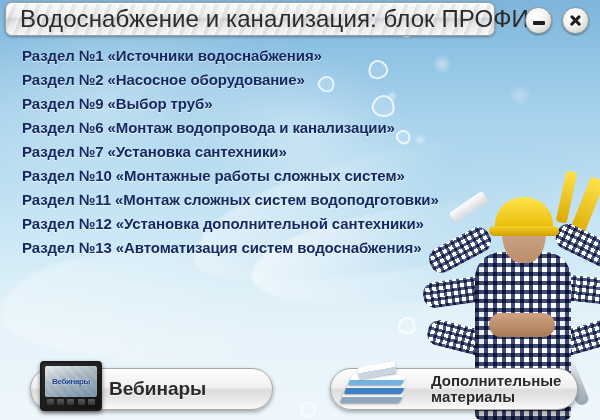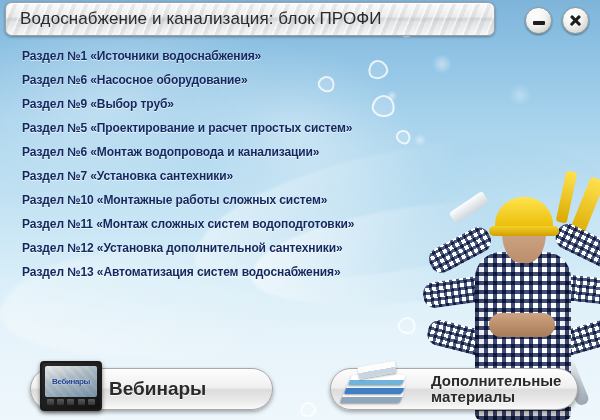--- a/index.html
+++ b/index.html
@@ -189,21 +189,21 @@
         rgba(160,165,170,0.18) 7px, rgba(160,165,170,0.18) 11px),
       linear-gradient(180deg, #fbfbfb 0%, #ececec 42%, #d2d4d6 50%, #e2e4e6 60%, #f4f5f6 100%);
     border: 1px solid #9ba0a5;
     box-shadow: 0 1px 3px rgba(0,0,0,0.35), inset 0 1px 0 rgba(255,255,255,0.9);
     display: flex;
     align-items: center;
     box-sizing: border-box;
     padding-left: 14px;
   }
   .title-text {
-    font-size: 17px;
+    font-size: 24px;
     color: #2b2b2b;
     white-space: nowrap;
     letter-spacing: 0.1px;
   }
 
   .winbtn {
     position: absolute;
     top: 7px;
     width: 25px; height: 25px;
     border-radius: 50%;
@@ -231,21 +231,21 @@
 
   
   .section-list {
     position: absolute;
     left: 22px; top: 44px;
     width: 460px;
   }
   .section-item {
     height: 24px;
     line-height: 24px;
-    font-size: 12px;
+    font-size: 15px;
     font-weight: bold;
     color: #14275e;
     white-space: nowrap;
     letter-spacing: -0.1px;
     text-shadow: 0 1px 0 rgba(255,255,255,0.65);
     cursor: pointer;
   }
 
   
   .btn {
@@ -381,23 +381,22 @@
 
   <div class="winbtn btn-min">
     <span class="glyph-min"></span>
   </div>
   <div class="winbtn btn-close">
     <span class="glyph-close"></span>
   </div>
 
   <div class="section-list">
     <div class="section-item">Раздел №1 «Источники водоснабжения»</div>
-    <div class="section-item">Раздел №6 «Насосное оборудование»</div>
+    <div class="section-item">Раздел №2 «Насосное оборудование»</div>
     <div class="section-item">Раздел №9 «Выбор труб»</div>
-    <div class="section-item">Раздел №5 «Проектирование и расчет простых систем»</div>
     <div class="section-item">Раздел №6 «Монтаж водопровода и канализации»</div>
     <div class="section-item">Раздел №7 «Установка сантехники»</div>
     <div class="section-item">Раздел №10 «Монтажные работы сложных систем»</div>
     <div class="section-item">Раздел №11 «Монтаж сложных систем водоподготовки»</div>
     <div class="section-item">Раздел №12 «Установка дополнительной сантехники»</div>
     <div class="section-item">Раздел №13 «Автоматизация систем водоснабжения»</div>
   </div>
 
   <div class="btn btn-webinars">
     <span class="btn-label">Вебинары</span>

